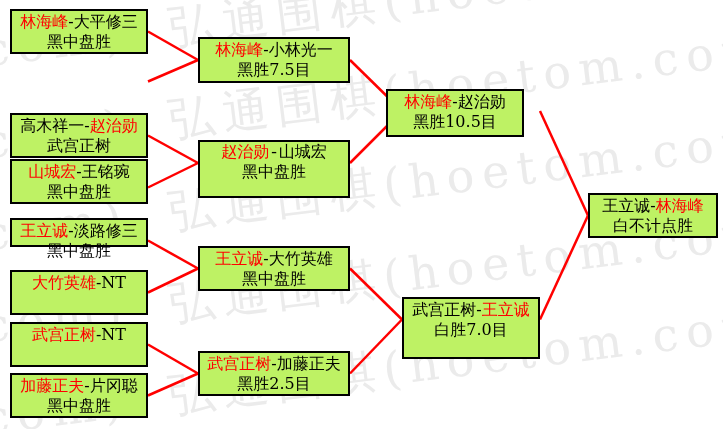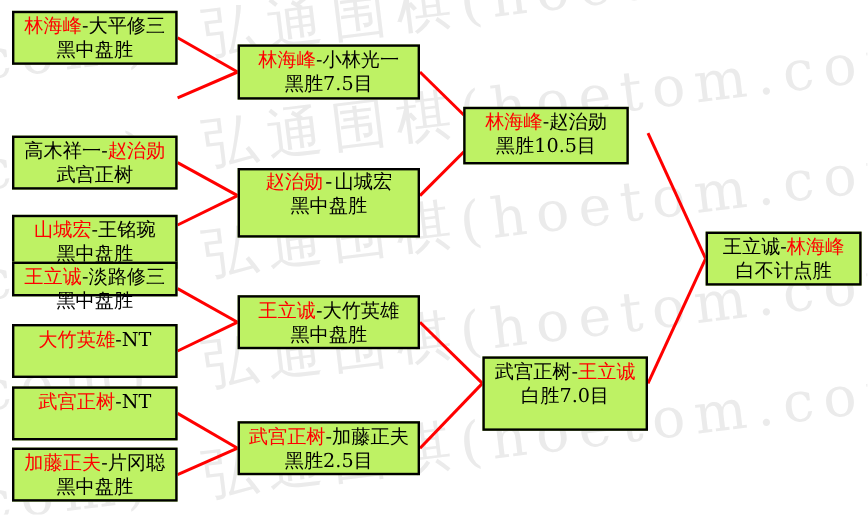--- a/index.html
+++ b/index.html
@@ -55,21 +55,21 @@
     </svg>
 
   <div class="box" style="left:10px;top:9px;width:138px;height:45px;">
     <div class="l1"><span></span><span class="red">林海峰</span><span>-大平修三</span></div>
     <div class="l2">黑中盘胜</div>
   </div>
   <div class="box" style="left:10px;top:113px;width:138px;height:45px;">
     <div class="l1"><span>高木祥一-</span><span class="red">赵治勋</span><span></span></div>
     <div class="l2">武宫正树</div>
   </div>
-  <div class="box" style="left:10px;top:179px;width:138px;height:45px;">
+  <div class="box" style="left:10px;top:159px;width:138px;height:45px;">
     <div class="l1"><span></span><span class="red">山城宏</span><span>-王铭琬</span></div>
     <div class="l2">黑中盘胜</div>
   </div>
   <div class="box" style="left:10px;top:218px;width:138px;height:29px;">
     <div class="l1"><span></span><span class="red">王立诚</span><span>-淡路修三</span></div>
     <div class="l2">黑中盘胜</div>
   </div>
   <div class="box" style="left:10px;top:270px;width:138px;height:45px;">
     <div class="l1"><span></span><span class="red">大竹英雄</span><span>-NT</span></div>
     <div class="l2"></div>

